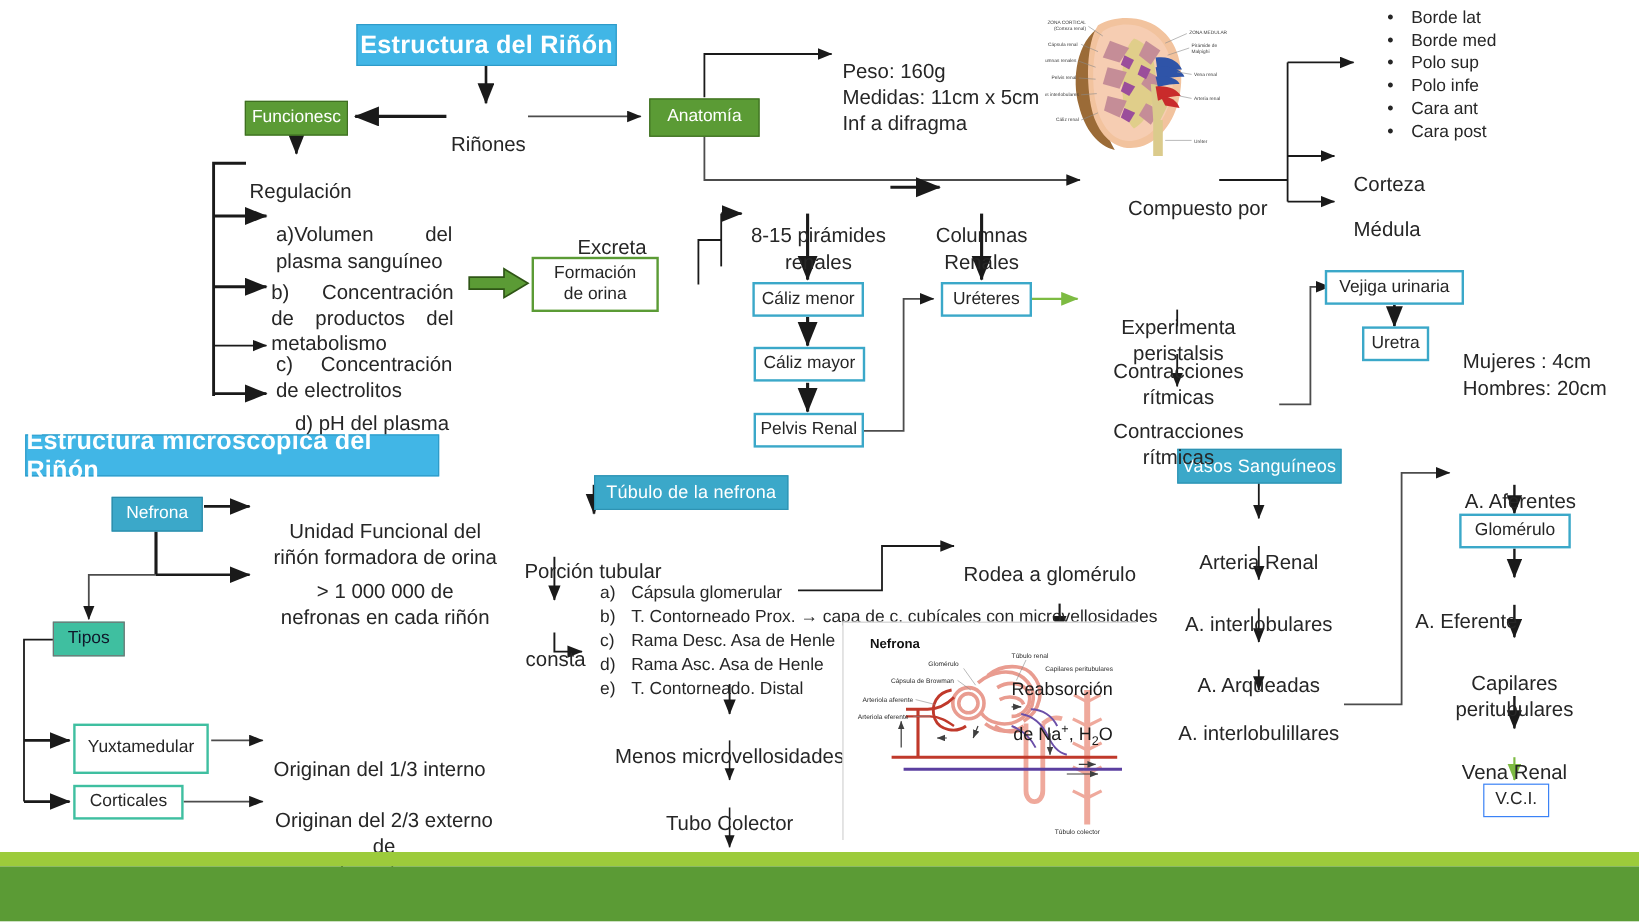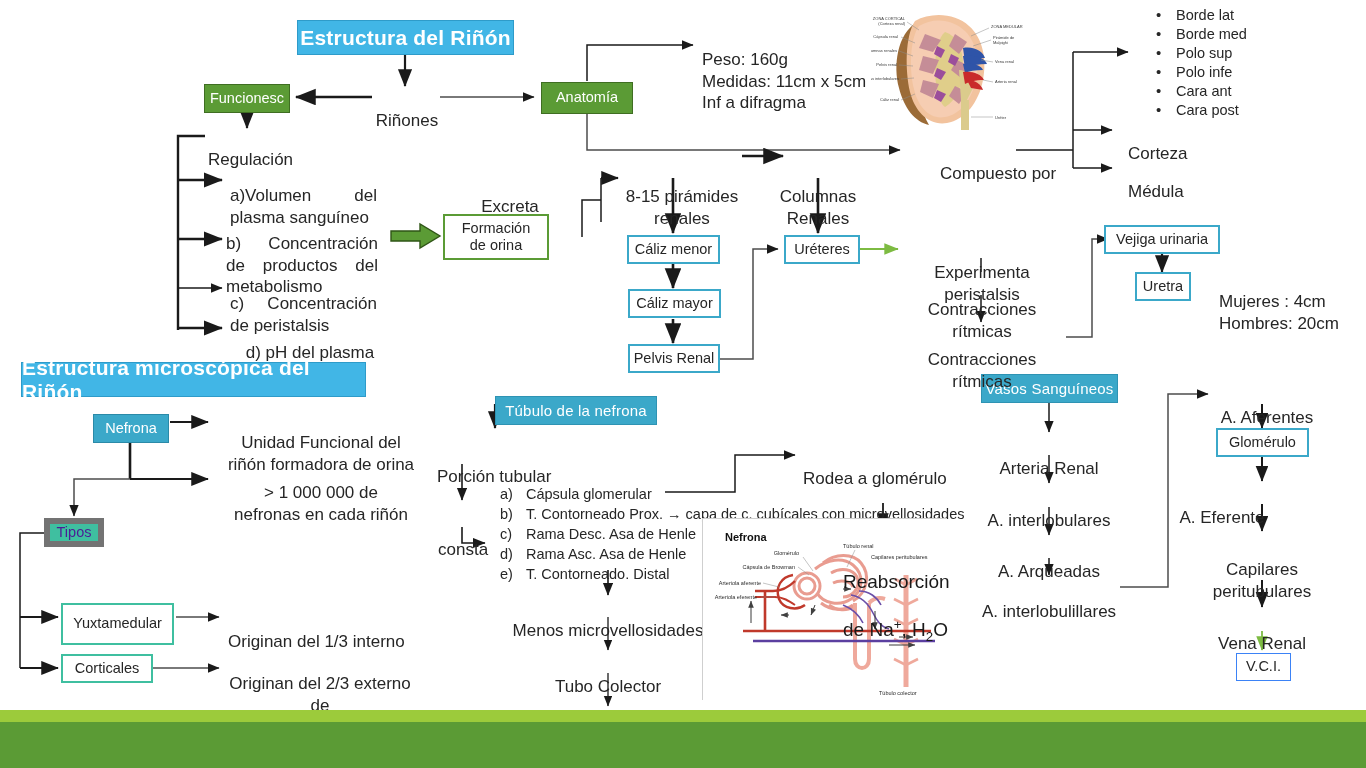--- a/index.html
+++ b/index.html
@@ -63,21 +63,21 @@
   .box.blackline {
     background: #ffffff; border: 1px solid #3b82f6; color: #262626;
   }
   .box.tealline {
     background: #ffffff; border: 2px solid #3FBFA0; color: #262626;
   }
   .box.bluefill {
     background: #3BA8C9; border: 1px solid #2B8AA8; color: #ffffff;
   }
   .box.tealfill {
-    background: #3FBFA0; border: 6px solid #737373; color: #4c1d95;
+    background: #3FBFA0; border: 1px solid #737373; color: #0f172a;
   }
 
   
   .bullets { list-style: none; margin: 0; padding: 0; }
   .bullets li {
     font-size: 14.5px; color: #262626;
     line-height: 19px; position: relative; padding-left: 26px;
   }
   .bullets li::before {
     content: "\2022"; position: absolute; left: 6px; top: -1px;
@@ -99,22 +99,22 @@
   .footer-light { background: #9CCB3B; }
   .footer-dark  { background: #5B9B35; }
 
   
   .pic { position: absolute; }
   .pic-label { font-size: 4px; fill: #3a3a3a; font-family: "Liberation Sans", sans-serif; }
   .nefro-cap {
     position: absolute; font-weight: bold; font-size: 11px; color: #111;
   }
   .reabs {
-    position: absolute; font-size: 19px; color: #1a1a1a; line-height: 1.2;
-    white-space: pre-line; text-align: left;
+    position: absolute; font-size: 15px; color: #1a1a1a; line-height: 1.2;
+    white-space: pre-line; text-align: right;
   }
   .nefro-frame { position: absolute; background: #fff; border-left: 1px solid #cfcfcf; border-top: 1px solid #cfcfcf;}
   sup { font-size: .7em; }
   sub { font-size: .7em; }
 </style>
 </head>
 <body>
 
 <div id="stage">
 
@@ -348,21 +348,21 @@
     <span>Regulación</span>
   </div>
 
   <div class="abs txt j" style="left:230px; top:164px; width:147px;">
     <span>a)Volumen        del plasma sanguíneo</span>
   </div>
   <div class="abs txt j" style="left:226px; top:212px; width:152px;">
     <span>b)    Concentración de  productos  del metabolismo</span>
   </div>
   <div class="abs txt j" style="left:230px; top:272px; width:147px;">
-    <span>c)    Concentración de peristalsis</span>
+    <span>c)    Concentración de electrolitos</span>
   </div>
   <div class="abs txt" style="left:230px; top:321px; width:160px;text-align:center;">
     <span>d) pH del plasma</span>
   </div>
 
   <div class="abs txt c" style="left:470px; top:175px; width:80px;">
     <span>Excreta</span>
   </div>
 
   <div class="abs" style="left:390px; top:222px; width:52px; height:28px;">

